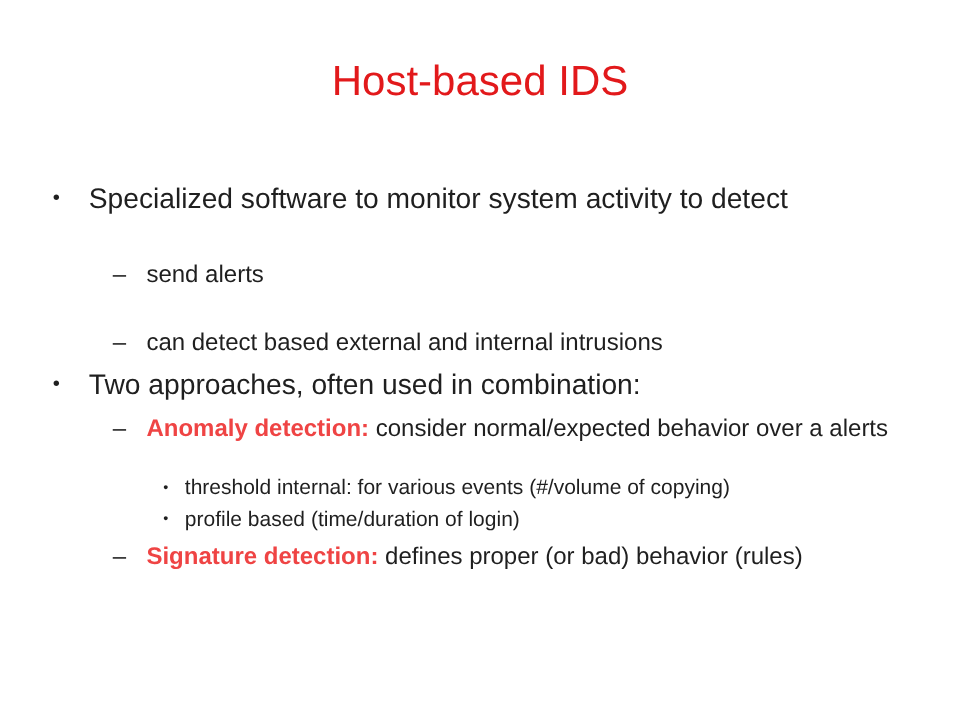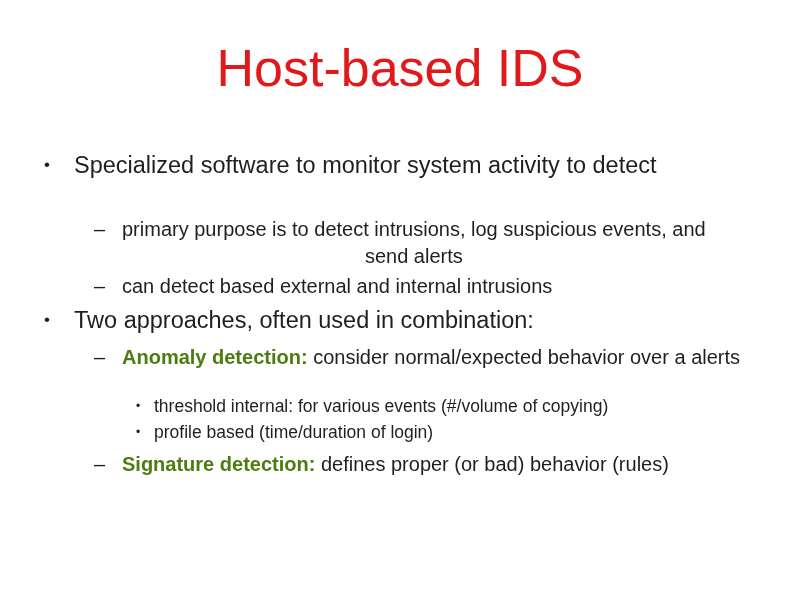--- a/index.html
+++ b/index.html
@@ -11,41 +11,41 @@
   }
   .slide {
     position: relative;
     width: 800px; height: 600px;
     background: #ffffff;
   }
   .title {
     position: absolute;
     top: 40px; left: 0; width: 800px;
     text-align: center;
-    font-size: 52px;
+    font-size: 35px;
     line-height: 56px;
     font-weight: 400;
     color: #e2191b;
     letter-spacing: 0px;
   }
   .item {
     position: absolute;
     color: #1f1f1f;
     white-space: nowrap;
   }
   .item .marker {
     display: inline-block;
     vertical-align: top;
   }
   .item .text {
     display: inline-block;
     vertical-align: top;
   }
   .item .text .line { display: block; text-align: center; }
-  .lead { font-weight: 700; color: #4d7c0f; }
+  .lead { font-weight: 700; color: #ef4444; }
 
   
   .l1 { left: 44px; font-size: 23.5px; line-height: 32px; }
   .l1 .marker { width: 30px; font-size: 17px; line-height: 32px; }
   
   .l2 { left: 94px; font-size: 20px; line-height: 27px; }
   .l2 .marker { width: 28px; line-height: 27px; }
   
   .l3 { left: 136px; font-size: 17.5px; line-height: 26px; }
   .l3 .marker { width: 18px; font-size: 12px; line-height: 26px; }
@@ -64,21 +64,21 @@
 
 <div class="slide">
 
   <div class="title">Host-based IDS</div>
 
   <div class="item l1 item1">
     <span class="marker">•</span><span class="text"><span class="line">Specialized software to monitor system activity to detect</span></span>
   </div>
 
   <div class="item l2 item2">
-    <span class="marker">–</span><span class="text"><span class="line">primary purpose is to detect intrusions, log suspicious events, and</span><span class="line">send alerts</span></span>
+    <span class="marker">–</span><span class="text"><span class="line">send alerts</span></span>
   </div>
 
   <div class="item l2 item3">
     <span class="marker">–</span><span class="text"><span class="line">can detect based external and internal intrusions</span></span>
   </div>
 
   <div class="item l1 item4">
     <span class="marker">•</span><span class="text"><span class="line">Two approaches, often used in combination:</span></span>
   </div>
 

